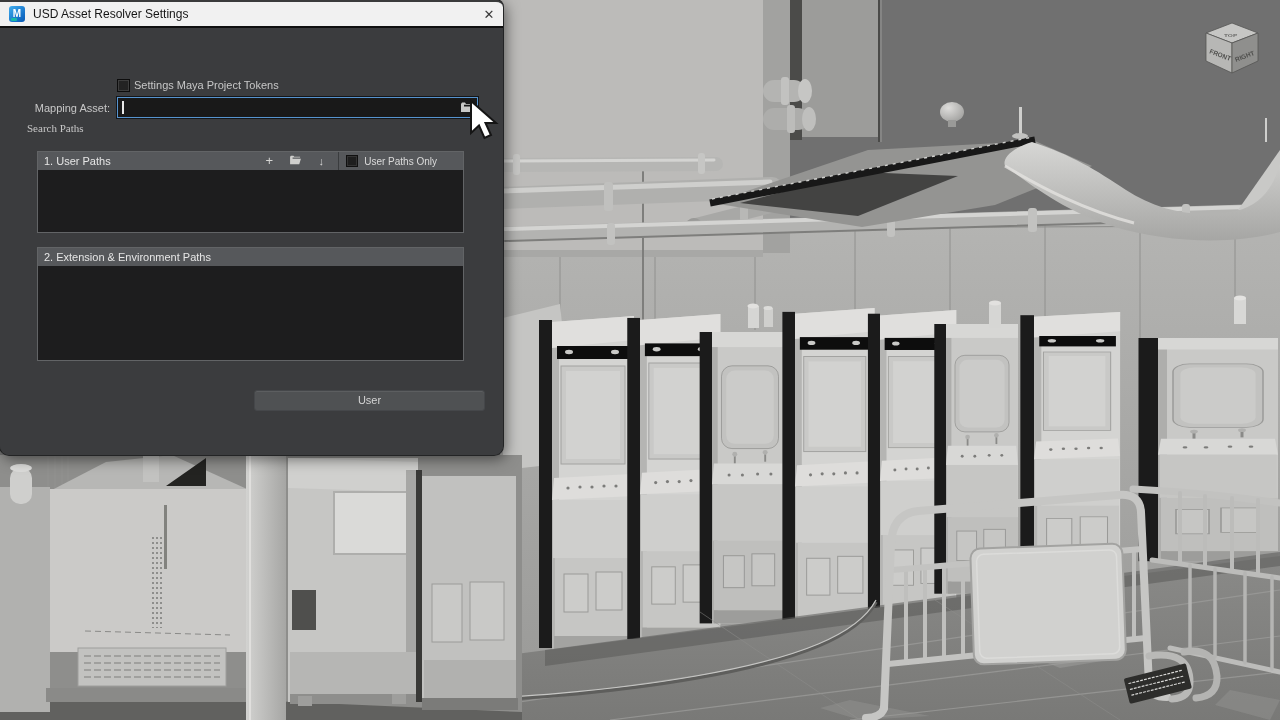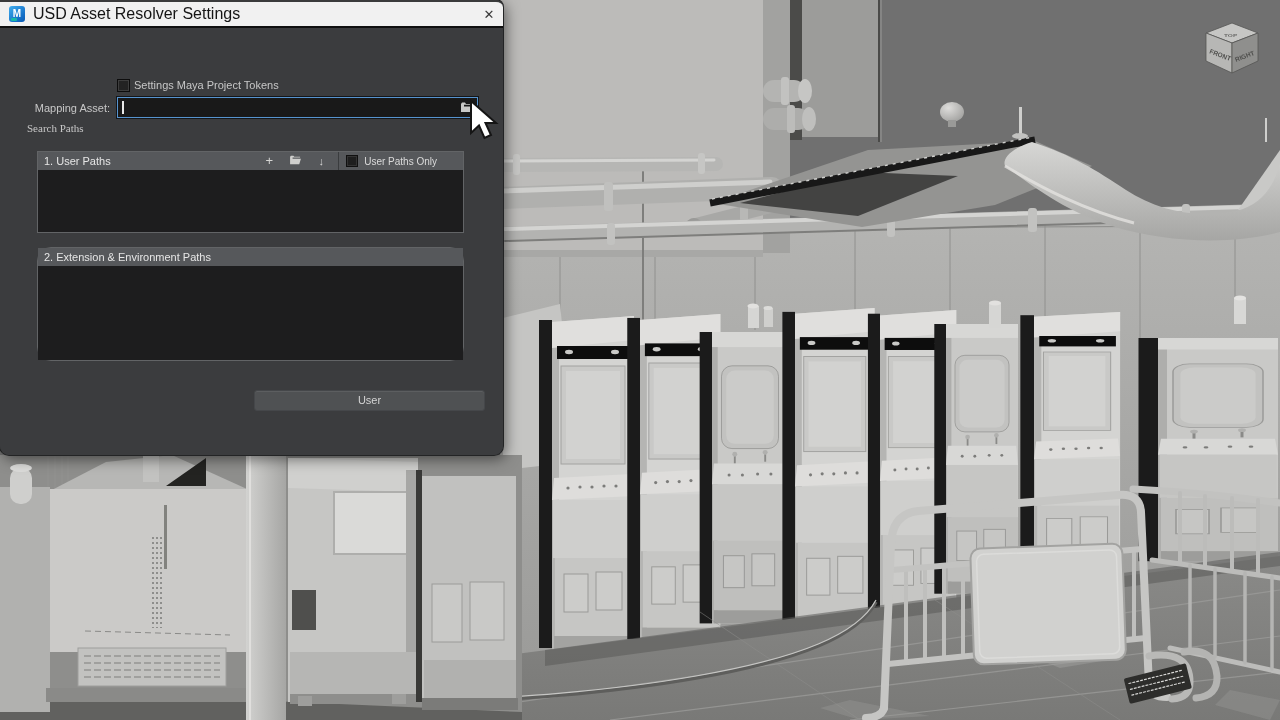--- a/index.html
+++ b/index.html
@@ -13,40 +13,40 @@
           box-shadow:0 0 0 1px #232425,3px 4px 14px rgba(0,0,0,.5);}
   .titlebar{position:absolute;left:0;top:0;width:100%;height:26px;box-sizing:border-box;
             background:#f1f1f1;border-top:2px solid #3a3b3c;border-radius:0 7px 0 0;
             display:flex;align-items:center;}
   .maya-icon{position:relative;width:16px;height:16px;margin:0 8px 0 9px;border-radius:3px;
              background:linear-gradient(140deg,#41aeee 0%,#1470c8 70%,#0b5ab2 100%);
              display:flex;align-items:center;justify-content:center;}
   .maya-icon .m{color:#fff;font-size:10px;font-weight:bold;line-height:10px;}
   .maya-icon::after{content:"";position:absolute;left:2px;bottom:1px;width:6px;height:3px;
              background:#19b9a8;border-radius:1px;}
-  .wtitle{font-size:16px;color:#151515;}
+  .wtitle{font-size:12px;color:#151515;}
   .wclose{margin-left:auto;width:28px;text-align:center;font-size:13px;color:#3a3a3a;cursor:default;}
   .dbody{position:absolute;left:0;top:26px;right:0;bottom:0;background:#3b3c3e;
          border-radius:0 0 9px 9px;border-top:2px solid #101010;}
 
   .lbl{position:absolute;font-size:11px;color:#c7c7c7;white-space:nowrap;}
   .cbx{position:absolute;width:11px;height:11px;background:#232323;border:1px solid #0d0d0d;
        box-shadow:inset 0 0 0 1px #3e3e3e;}
   .tokens-cbx{left:117px;top:51px;}
   .tokens-lbl{left:134px;top:51px;}
   .mapping-lbl{left:0;top:74px;width:110px;text-align:right;}
   .minput{position:absolute;left:117px;top:69px;width:359px;height:19px;background:#191919;
           border:1px solid #5693ce;box-shadow:0 0 0 1px #141619;}
   .caret{position:absolute;left:4px;top:3px;width:2px;height:13px;background:#e8e8e8;}
   .browse{position:absolute;right:2px;top:3px;width:15px;height:13px;}
   .searchpaths-lbl{left:27px;top:94px;font-family:Liberation Serif, serif;}
 
   .group{position:absolute;left:37px;width:427px;border:1px solid #626466;box-sizing:border-box;}
   .g1{top:123px;height:82px;}
-  .g2{top:219px;height:114px;border-radius:14px;}
+  .g2{top:219px;height:114px;}
   .ghead{height:18px;background:#56585b;display:flex;align-items:center;font-size:11px;
          color:#e6e6e6;padding:0 10px 0 6px;}
   .gbody{position:absolute;left:0;right:0;top:18px;bottom:0;background:#1d1d1e;}
   .ghead .sp{flex:1;}
   .hicon{width:26px;text-align:center;color:#d6d6d4;font-size:13px;line-height:18px;}
   .hdivider{width:1px;height:18px;background:#3a3c3e;margin:0 4px;}
   .ghead .cbx2{width:10px;height:10px;background:#1e1e1e;border:1px solid #101010;
                box-shadow:inset 0 0 0 1px #333;margin:0 6px 0 3px;}
   .ghead .onlylbl{font-size:10px;color:#dadada;margin-right:16px;}
 

